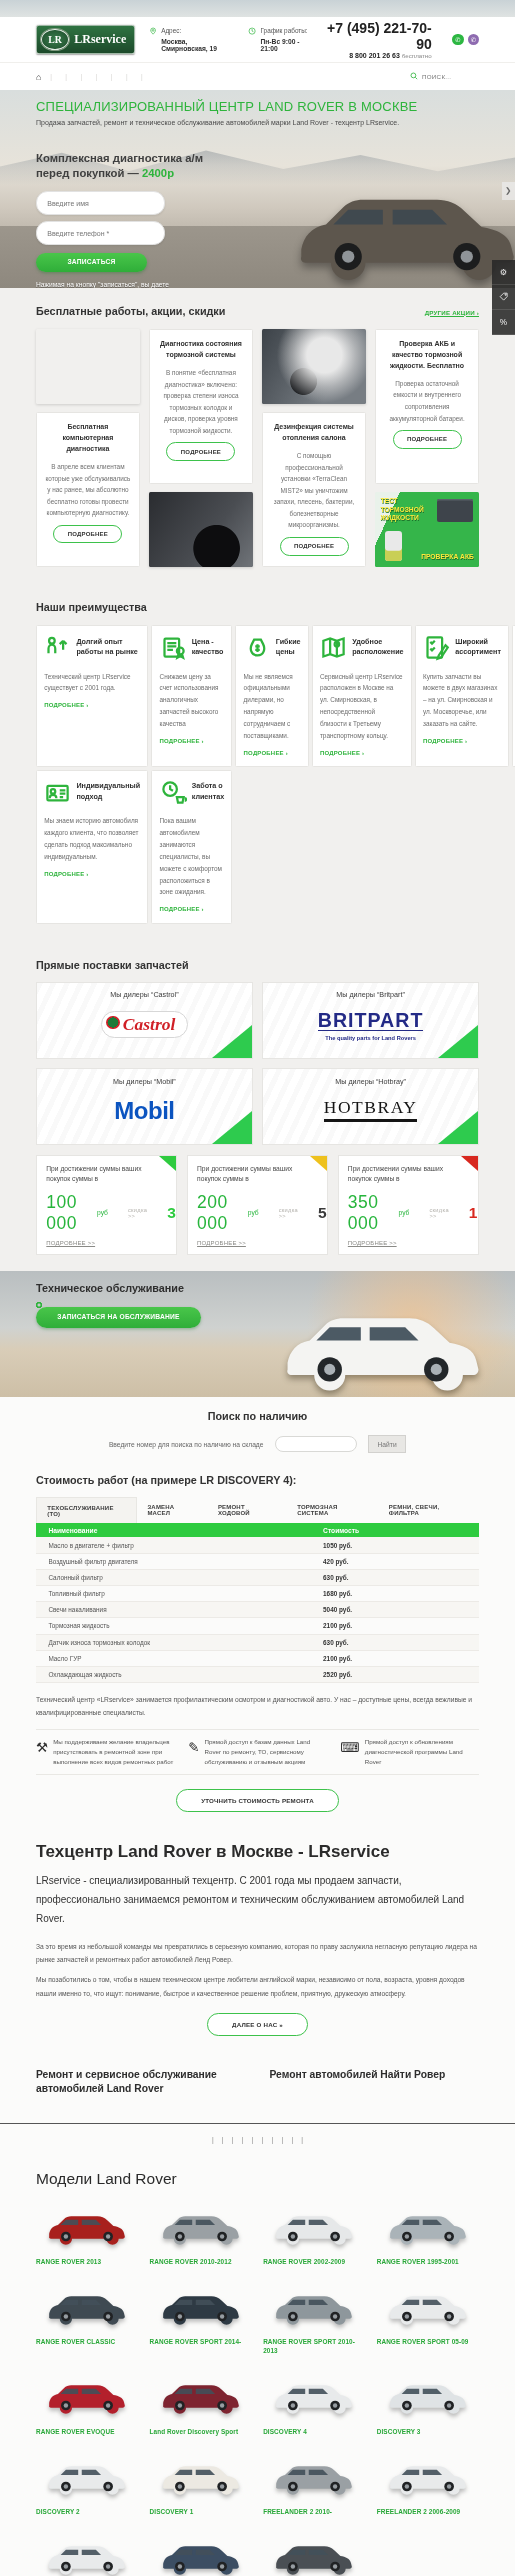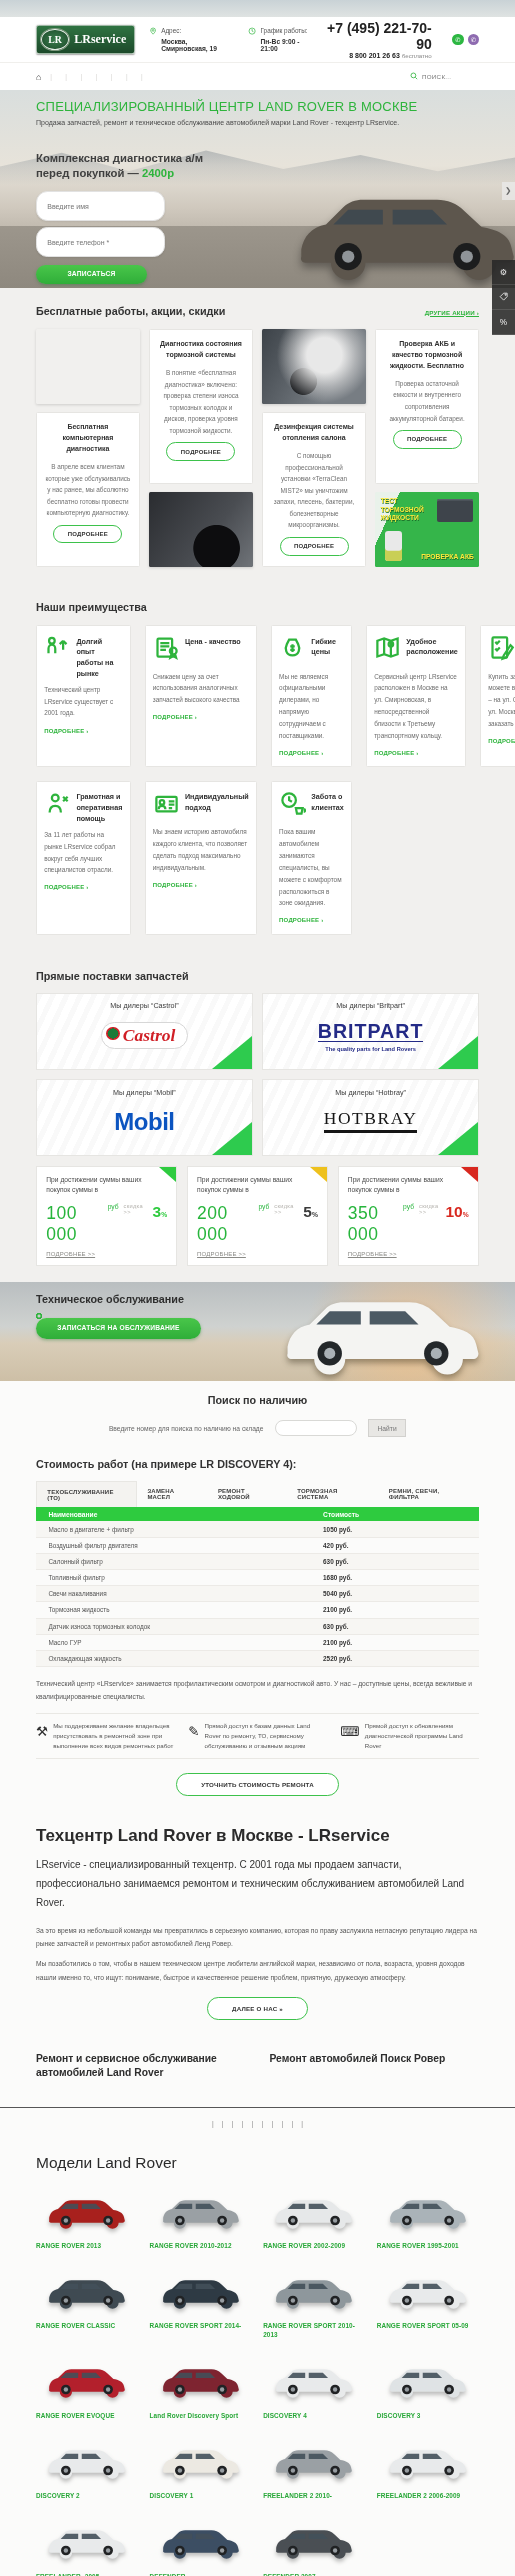--- a/index.html
+++ b/index.html
@@ -41,21 +41,21 @@
     linear-gradient(180deg,#d9dedd 0%,#e7e3da 38%,#cfc8bd 60%,#b9b2a7 75%,#a8a298 100%)}
   .hero:before{content:"";position:absolute;left:0;right:0;top:49px;height:46px;background:linear-gradient(180deg,rgba(120,130,138,.55),rgba(120,130,138,0));clip-path:polygon(0 60%,12% 30%,25% 70%,40% 25%,55% 65%,70% 35%,85% 70%,100% 40%,100% 100%,0 100%)}
   .hero:after{content:"";position:absolute;left:0;right:0;bottom:0;height:62px;background:linear-gradient(#9c968c,#8e887e)}
   .hero-car{position:absolute;right:-15.5px;bottom:4.1px;width:247px;z-index:2;color:#5d564d;filter:drop-shadow(0 5.2px 4.1px rgba(0,0,0,.35))}
   .hero-inner{position:relative;z-index:3;padding:9.3px 0 0 36px}
   .hero h1{font-size:13px;color:var(--green);font-weight:normal;letter-spacing:0.2px}
   .hero-sub{font-size:7px;color:#4a4a4a;margin-top:5.2px}
   .hero-offer{margin-top:25px;font-size:11.3px;font-weight:bold;color:#3f3f3f;line-height:1.25;width:170px}
   .hero-offer b{color:var(--green)}
   .hero-form{margin-top:11.3px;width:129px}
-  .pill{display:block;width:129px;height:30px;border-radius:11.3px;border:0.5px solid #e2e2e2;background:#fff;padding:0 10.3px;font-size:7px;color:#777;outline:none;margin-bottom:6.2px;box-shadow:0 1px 2.1px rgba(0,0,0,.08)}
+  .pill{display:block;width:129px;height:24px;border-radius:11.3px;border:0.5px solid #e2e2e2;background:#fff;padding:0 10.3px;font-size:7px;color:#777;outline:none;margin-bottom:6.2px;box-shadow:0 1px 2.1px rgba(0,0,0,.08)}
   .btn{display:inline-block;border:none;cursor:pointer;background:linear-gradient(#49c64a,#2fae39);color:#fff;font-weight:bold;font-size:6.7px;letter-spacing:0.2px;text-align:center;border-radius:11.3px;box-shadow:0 1.5px 3.1px rgba(30,120,40,.35)}
   .btn-submit{width:111px;height:18.5px;line-height:18.5px;margin-top:2.1px}
   .consent{margin-top:8.2px;font-size:6.7px;color:#fff;width:134px;text-shadow:0 0.5px 1px rgba(0,0,0,.45);line-height:1.45}
   .slider-arrow{position:absolute;right:0;top:92px;width:13.4px;height:17.5px;background:rgba(235,235,235,.75);color:#666;display:flex;align-items:center;justify-content:center;font-size:7.7px;z-index:4}
   
   .side-panel{position:absolute;right:0;top:260px;width:23px;background:rgba(40,40,40,.88);z-index:9}
   .side-btn{height:25px;display:flex;align-items:center;justify-content:center;color:#f2f2f2;border-bottom:0.5px solid rgba(255,255,255,.12)}
   
   .section-head{display:flex;align-items:baseline;justify-content:space-between;padding-top:16.5px}
   .section-head h2,.h2{font-size:10.8px;font-weight:bold;color:#333}
@@ -69,21 +69,21 @@
   .promo-card{background:#fff;border:0.5px solid var(--line);border-radius:1.5px;padding:9.3px 8.2px 10.3px;text-align:center;display:flex;flex-direction:column;gap:6.2px;flex:1}
   .promo-card h3{font-size:7px;font-weight:bold;color:#2f2f2f;line-height:1.55}
   .promo-card p{font-size:6.4px;color:#707070;line-height:1.8}
   .btn-outline{display:inline-block;border:0.8px solid var(--green-l);border-radius:11.3px;background:#fff;color:#333;font-size:6px;font-weight:bold;letter-spacing:0.2px;padding:5.2px 13.4px;align-self:center;cursor:pointer}
   .banner-akb{height:75px;border-radius:1.5px;background:linear-gradient(115deg,#e9f2ea 18%,#35b54a 18%),linear-gradient(#35b54a,#2a9e3e);position:relative;overflow:hidden;color:#ffe93c;font-weight:bold;font-size:6.7px;line-height:1.3;text-shadow:0.5px 0.5px 0 #1c6f2a}
   .banner-akb .l1{position:absolute;top:5.2px;left:5.2px;width:62px}
   .banner-akb .l2{position:absolute;bottom:5.2px;right:5.2px;text-align:right}
   .banner-akb .bat{position:absolute;right:6.2px;top:7.2px;width:36px;height:23px;background:#3e444b;border-radius:2.1px;box-shadow:inset 0 1.5px 0 #596069}
   .banner-akb .dev{position:absolute;left:9.3px;bottom:6.2px;width:17.5px;height:30px;background:#e9e9e9;border-radius:3.1px;box-shadow:inset 0 -10.3px 0 #c9cf55}
   
-  .adv-grid{display:grid;grid-template-columns:repeat(5,1fr);gap:14px;margin-top:12.4px;padding-bottom:18.5px}
+  .adv-grid{display:grid;grid-template-columns:repeat(6,1fr);gap:3px;margin-top:12.4px;padding-bottom:18.5px}
   .adv-card{background:#fff;border:0.5px solid var(--line);border-radius:1.5px;padding:8.2px 7.2px 9.3px;min-height:126px}
   .adv-top{display:flex;gap:5.2px;align-items:flex-start;min-height:32px}
   .adv-ico{width:27px;height:27px;flex:none;color:var(--green)}
   .adv-ico svg{width:100%;height:100%;fill:none;stroke:currentColor;stroke-width:4}
   .adv-card h3{font-size:7.2px;font-weight:bold;color:#2f2f2f;line-height:1.5;padding-top:2.1px}
   .adv-card p{font-size:6.4px;color:#6d6d6d;line-height:1.85;margin:4.1px 0 6.2px}
   .adv-more{font-size:6px;font-weight:bold;color:var(--green);letter-spacing:0.2px}
   
   .dealer-grid{display:grid;grid-template-columns:1fr 1fr;gap:9.3px;margin-top:11.3px}
   .dealer-card{height:77px;background:#fff;border:0.5px solid var(--line);position:relative;overflow:hidden;text-align:center;padding-top:7.2px;background-image:repeating-linear-gradient(115deg,rgba(0,0,0,.022) 0 5.2px,transparent 5.2px 12.4px)}
@@ -94,29 +94,29 @@
   .lg-castrol:before{content:"";position:absolute;left:4.1px;top:4.6px;width:13.4px;height:13.4px;border-radius:50%;background:radial-gradient(#1c7a38 55%,#d01f26 56%)}
   .lg-britpart{color:#232a86;font-weight:bold;font-size:19.6px;letter-spacing:1px;border-bottom:1.5px double #232a86;line-height:1}
   .lg-brit-sub{font-size:5.7px;color:#232a86;font-weight:bold;margin-top:4.1px}
   .lg-mobil{color:#0b54c0;font-weight:bold;font-size:24px;letter-spacing:-0.5px}
   .lg-hotbray{color:#151515;font-weight:normal;font-size:17.5px;letter-spacing:1.5px;font-family:"Liberation Serif",serif;border-bottom:3.1px solid #151515;padding-bottom:1px}
   
   .disc-grid{display:grid;grid-template-columns:repeat(3,1fr);gap:9.3px;margin:9.3px 0 15.5px}
   .disc-card{background:#fff;border:0.5px solid var(--line);position:relative;padding:8.2px 9.3px 7.2px;overflow:hidden}
   .disc-card .tri{position:absolute;right:0;top:0;border-style:solid;border-width:0 17.5px 15.5px 0;border-color:transparent}
   .disc-text{font-size:6.7px;color:#4a4a4a;line-height:1.55;width:113px}
-  .disc-row{display:flex;align-items:flex-start;gap:5px;margin-top:7.2px}
+  .disc-row{display:flex;align-items:center;gap:20px;margin-top:7.2px}
   .disc-amount{font-size:17.5px;color:#27b53c;letter-spacing:0.5px}
   .disc-rub{font-size:6.7px;color:#27b53c}
   .disc-lbl{font-size:5.7px;color:#b5b3ae;letter-spacing:0.3px}
   .disc-pct{font-size:15.5px;font-weight:bold}
   .disc-pct small{font-size:6.7px}
   .disc-more{display:inline-block;margin-top:6.2px;font-size:6px;color:#8a8a86;letter-spacing:0.2px;text-decoration:underline;text-transform:uppercase}
   
-  .to-hero{height:99px;position:relative;overflow:hidden;background:linear-gradient(180deg,#b9bec0 0%,#cfd2d0 45%,#d9cdb8 62%,#cdbfa6 100%)}
+  .to-hero{height:126px;position:relative;overflow:hidden;background:linear-gradient(180deg,#b9bec0 0%,#cfd2d0 45%,#d9cdb8 62%,#cdbfa6 100%)}
   .to-hero:before{content:"";position:absolute;right:-31px;top:-41px;width:268px;height:185px;background:radial-gradient(circle,rgba(255,190,120,.55),rgba(255,190,120,0) 65%)}
   .to-car{position:absolute;right:20.6px;bottom:3.1px;width:222px;color:#f4f4f2;filter:drop-shadow(0 4.1px 3.1px rgba(60,50,30,.45))}
   .to-inner{position:relative;z-index:2;padding:11.3px 0 0 36px}
   .to-inner h2{font-size:10.8px;font-weight:bold;color:#2f2f2f}
   .to-list{margin-top:7.2px;font-size:6.4px;color:#3f3f3f}
   .to-list li{list-style:none;margin-bottom:3.1px;position:relative;padding-left:9.3px}
   .to-list li:before{content:"";position:absolute;left:0;top:1px;width:4.1px;height:4.1px;border:1px solid var(--green);border-radius:50%}
   .btn-to{width:165px;height:20.6px;line-height:20.6px;margin-top:6.2px}
   
   .search-sec{background:#fbfbfa;padding:13.4px 0 15.5px;text-align:center}
@@ -587,21 +587,21 @@
 </section>
 
 <section class="cols">
   <div>
     <h2>Ремонт и сервисное обслуживание автомобилей Land Rover</h2>
     <p></p>
       <p></p>
       <p></p>
   </div>
   <div>
-    <h2>Ремонт автомобилей Поиск Ровер</h2>
+    <h2>Ремонт автомобилей Найти Ровер</h2>
     <p></p>
       <p></p>
       <p></p>
   </div>
 </section>
 
 <div class="quicklinks">
   <a></a><a></a><a></a><a></a><a></a><a></a><a></a><a></a><a></a><a></a>
 </div>
 

